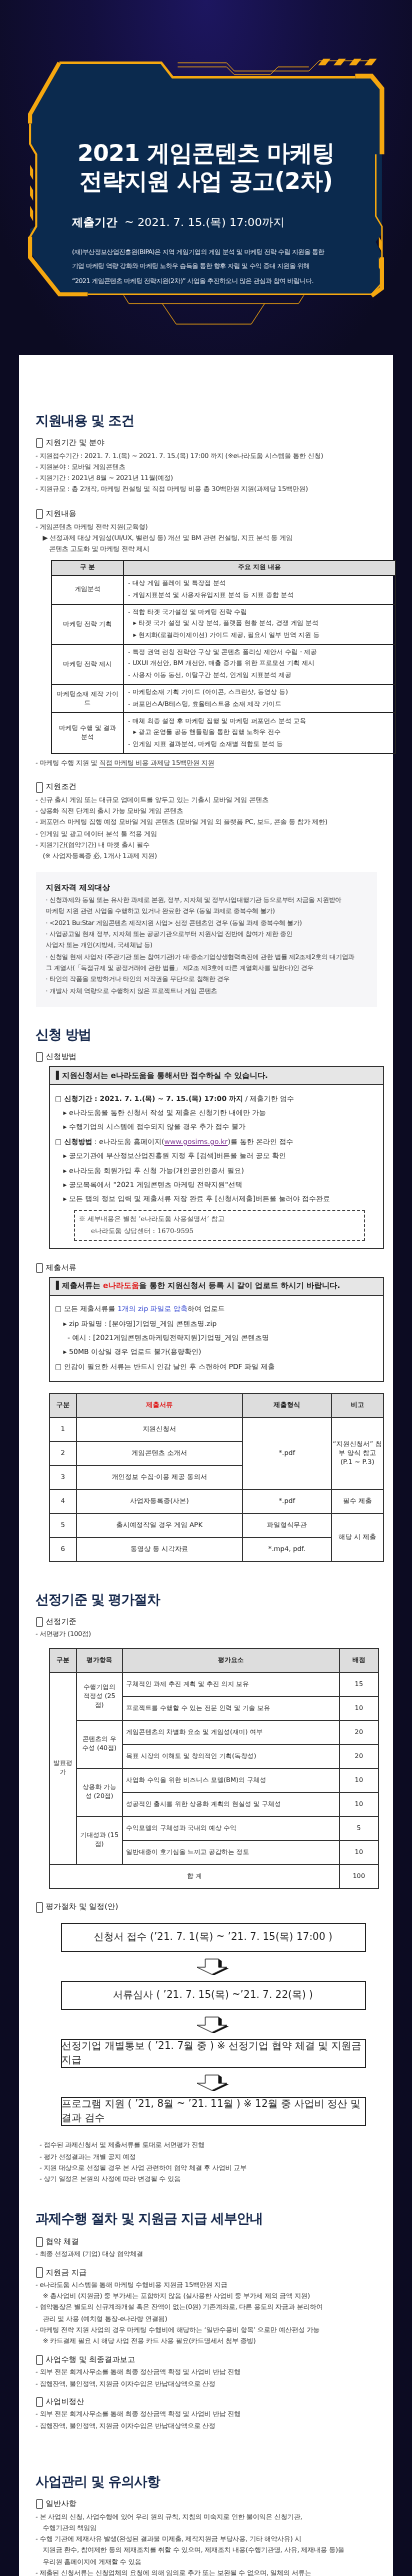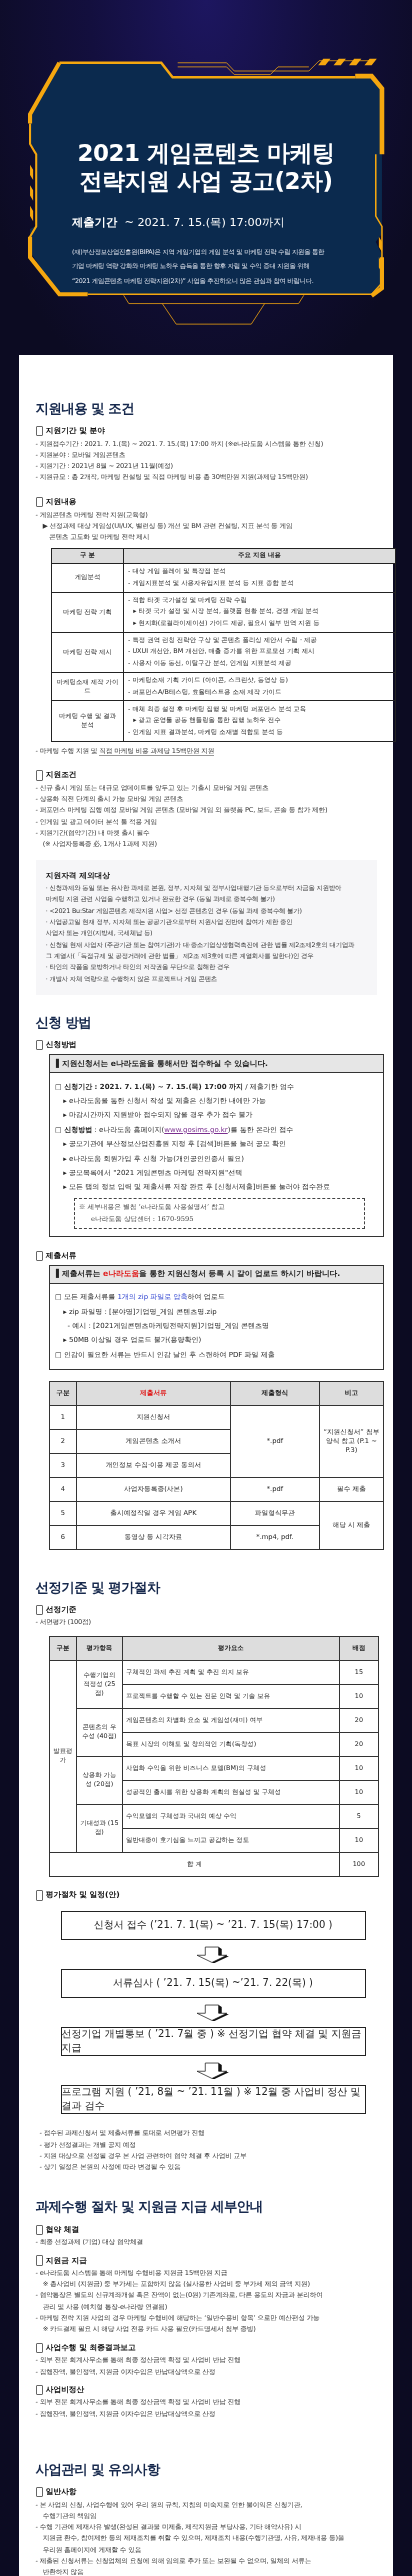--- a/index.html
+++ b/index.html
@@ -6,22 +6,22 @@
 body{width:412px;background:#0c0b22;font-family:"DejaVu Sans","Liberation Sans",sans-serif;color:#222}
 .hero{position:relative;width:412px;height:149px;background:radial-gradient(ellipse at 50% 0%,#1d1660 0%,#130f3e 40%,#0c0b22 85%)}
 .hero svg{position:absolute;left:0;top:0}
 .hero-title{position:absolute;left:0;right:0;top:139px;text-align:center;color:#fff;font-weight:bold;font-size:23px;line-height:28px;letter-spacing:-0.5px;z-index:2}
 .hero-desc{position:absolute;left:72px;top:246px;width:289px;color:#e6e9f2;font-size:6.4px;line-height:14.4px;letter-spacing:-0.3px;z-index:2}
 .hero-deadline{position:absolute;left:72px;top:215px;color:#fff;font-size:11.3px;z-index:2}
 .hero-deadline b{margin-right:7.2px}
 .hero-wrap{position:relative;height:355px}
 .card{width:374px;margin:0 auto;background:#fff;padding:31px 16.5px 20.6px 16.5px}
 h2{color:#17294d;font-size:13.4px;font-weight:bold;letter-spacing:-0.5px;margin:18.5px 0 8.2px}
-h2:first-child{margin-top:14px}
-.sub{display:flex;align-items:center;font-size:7.7px;font-weight:bold;color:#111;margin:7.2px 0 2.1px}
+h2:first-child{margin-top:26px}
+.sub{display:flex;align-items:center;font-size:7.7px;font-weight:normal;color:#111;margin:7.2px 0 2.1px}
 .sub .box{display:inline-block;width:7.2px;height:10.3px;border:0.5px solid #666;border-radius:1px;margin-right:3.1px;background:#fff}
 .line{font-size:6.7px;line-height:11.3px;color:#333;letter-spacing:-0.2px}
 .line.ind{padding-left:7.2px}
 .line.ind2{padding-left:13.4px}
 u.g{text-decoration:none;border-bottom:1px solid #999}
 table{border-collapse:collapse;width:100%}
 .t1{width:345px;margin:4.1px 0 4.1px 15.5px}
 .t1 th,.t1 td{border:0.8px solid #222;font-size:6.4px;padding:2.6px 4.1px}
 .t1 th{background:#ddd;height:12.4px}
 .t1 td.c{text-align:center;width:72px}
@@ -184,21 +184,21 @@
   <h2>신청 방법</h2>
   <div class="sub">
       <span class="box"></span>
       <span>신청방법</span>
     </div>
   <div class="notice">
     <div class="hd">▌지원신청서는 e나라도움을 통해서만 접수하실 수 있습니다.</div>
     <div class="bd">
       <div class="l"><b>□ 신청기간 : 2021. 7. 1.(목) ~ 7. 15.(목) 17:00 까지</b><span> / 제출기한 엄수</span></div>
       <div class="l i">▸ e나라도움을 통한 신청서 작성 및 제출은 신청기한 내에만 가능</div>
-      <div class="l i">▸ 마감시간까지 지원받아 접수되지 않을 경우 추가 접수 불가</div>
+      <div class="l i">▸ 수행기업의 시스템에 접수되지 않을 경우 추가 접수 불가</div>
       <div class="l"><b>□ 신청방법</b><span> : e나라도움 홈페이지(</span><a class="link">www.gosims.go.kr</a><span>)를 통한 온라인 접수</span></div>
       <div class="l i">▸ 공모기관에 부산정보산업진흥원 지정 후 [검색]버튼을 눌러 공모 확인</div>
       <div class="l i">▸ e나라도움 회원가입 후 신청 가능(개인공인인증서 필요)</div>
       <div class="l i">▸ 공모목록에서 "2021 게임콘텐츠 마케팅 전략지원"선택</div>
       <div class="l i">▸ 모든 탭의 정보 입력 및 제출서류 저장 완료 후 [신청서제출]버튼을 눌러야 접수완료</div>
       <div class="dashbox">
         <div>※ 세부내용은 별첨 ‘e나라도움 사용설명서’ 참고</div>
         <div style="padding-left:12.4px">e나라도움 상담센터 : 1670-9595</div>
       </div>
     </div>
@@ -218,21 +218,21 @@
       <div class="l">□ 인감이 필요한 서류는 반드시 인감 날인 후 스캔하여 PDF 파일 제출</div>
     </div>
   </div>
 
   <table class="t2">
     <thead>
         <tr>
       <th style="width:27px">구분</th>
       <th class="red">제출서류</th>
       <th style="width:89px">제출형식</th>
-      <th style="width:64px">비고</th>
+      <th style="width:52px">비고</th>
     </tr>
       </thead>
     <tbody>
       <tr>
           <td>1</td>
           <td>지원신청서</td>
           <td rowspan="3">*.pdf</td>
           <td rowspan="3">“지원신청서” 첨부 양식 참고 (P.1 ~ P.3)</td>
         </tr>
       <tr>

